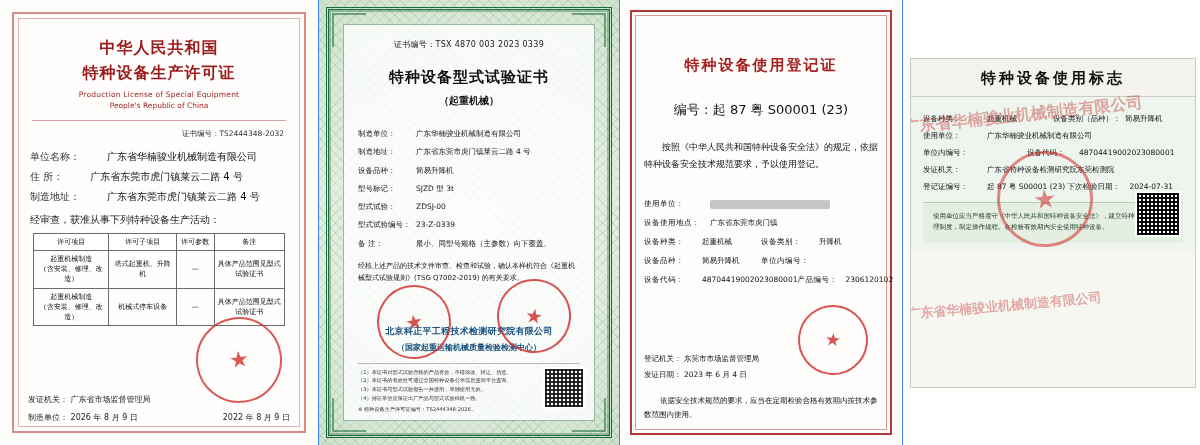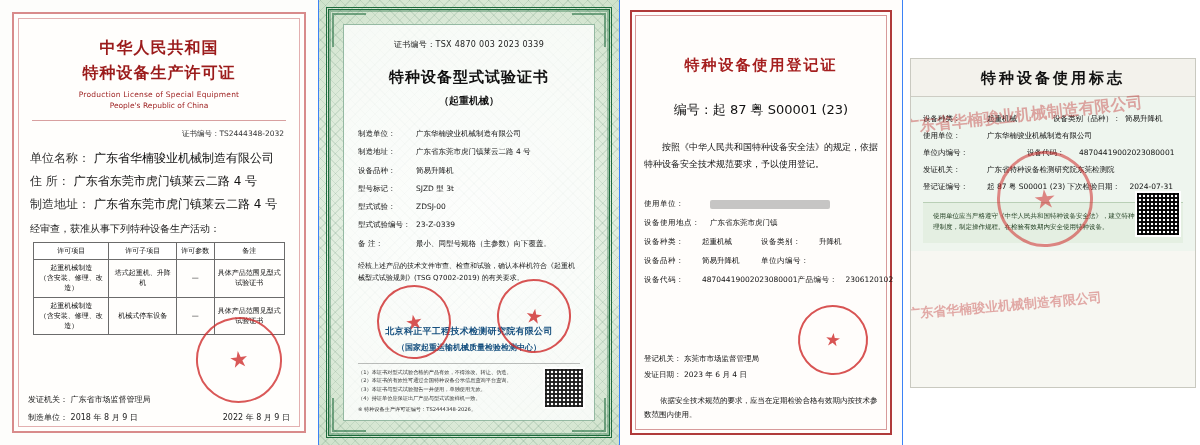--- a/index.html
+++ b/index.html
@@ -78,25 +78,26 @@
     margin: 10px 4px 8px 4px;
   }
   .c1-certno {
     text-align: right;
     font-size: 7.5px;
     color: #333;
     padding-right: 6px;
     margin-bottom: 10px;
   }
   .c1-row {
-    font-size: 12px;
+    font-size: 10px;
     color: #222;
     margin: 5px 0 5px 2px;
     line-height: 1.5;
     display: flex;
+    gap: 23px;
   }
   .c1-row .lbl { white-space: nowrap; color: #333; }
   .c1-row .val { margin-left: 4px; color: #111; }
   .c1-lead {
     font-size: 10px;
     color: #222;
     margin: 9px 0 6px 2px;
   }
   table.c1-tbl {
     width: 96%;
@@ -527,21 +528,21 @@
       </table>
 
       <div class="c1-foot">
         <div class="fr">
           <span>发证机关：</span>
           <span>广东省市场监督管理局</span>
         </div>
         <div class="two">
           <div>
             <span>制造单位：</span>
-            <span>2018 年 8 月 9 日</span>
+            <span>2026 年 8 月 9 日</span>
           </div>
           <div>2022 年 8 月 9 日</div>
         </div>
       </div>
 
       <div class="c1-seal">
         <div class="star">★</div>
       </div>
     </div>
   </div>

